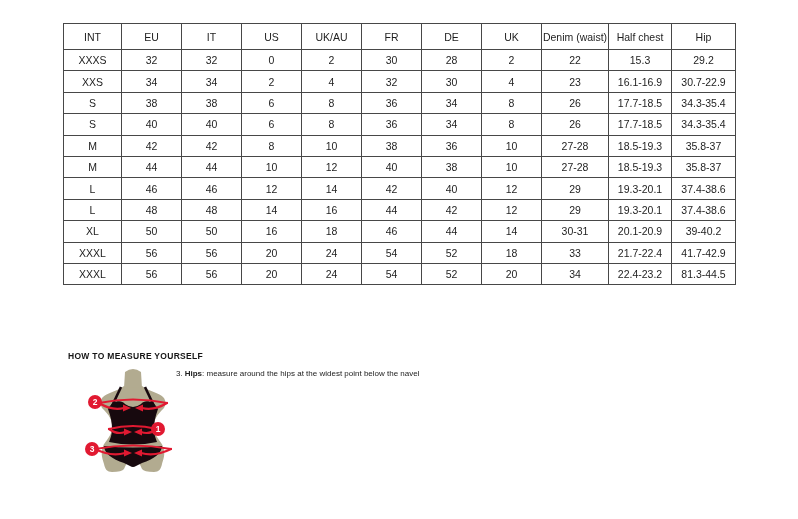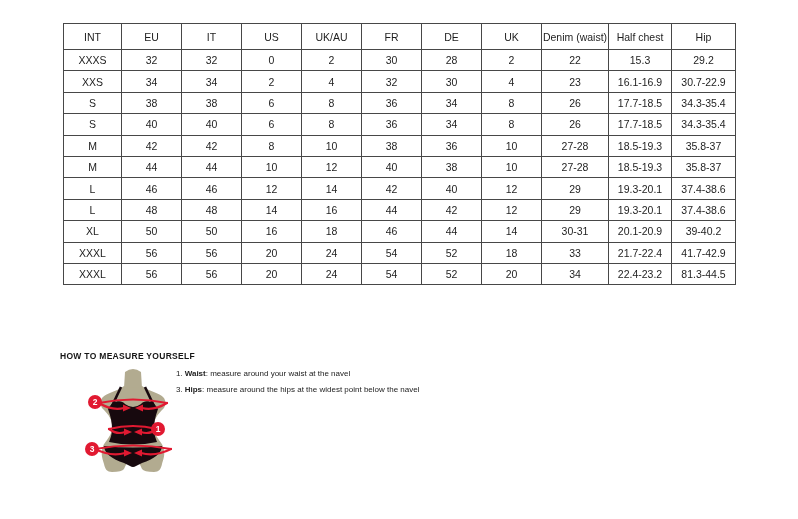--- a/index.html
+++ b/index.html
@@ -20,21 +20,21 @@
   }
   .size-table thead th{height:25px;}
   .size-table tbody td{height:20.4px;}
   col.c-int{width:58px;}
   col.c-std{width:60px;}
   col.c-denim{width:67px;}
   col.c-half{width:63px;}
   col.c-hip{width:64px;}
   
   .measure-heading{
-    position:absolute;left:60px;top:351px;
+    position:absolute;left:68px;top:351px;
     font-size:8.5px;font-weight:700;letter-spacing:0.3px;color:#151515;
   }
   .steps{
     position:absolute;left:176px;top:366px;
     font-size:8px;color:#222;
   }
   .step{line-height:16.4px;white-space:nowrap;}
   .step .step-num{margin-right:2px;}
   .step b{font-weight:700;}
   .figure{
@@ -222,21 +222,20 @@
           <td>34</td>
           <td>22.4-23.2</td>
           <td>81.3-44.5</td>
         </tr>
       </tbody>
   </table>
 
   <div class="measure-heading">HOW TO MEASURE YOURSELF</div>
 
   <div class="steps" id="stepsList">
-      <div class="step"><span class="step-num">1.</span><b>Waist</b><span>: measure around your waist at the navel</span></div>
       <div class="step"><span class="step-num">3.</span><b>Hips</b><span>: measure around the hips at the widest point below the navel</span></div>
     </div>
 
   <svg class="figure" viewBox="0 0 115 108" xmlns="http://www.w3.org/2000/svg">
 
     <g fill="#b2ab90">
       <path d="M46,20 L47,4 Q55,-2 63,4 L64,20 Q55,25 46,20 Z"></path>
       <path d="M46,18
                C39,24 29,24 24,30
                C22,33 22,37 24,40

